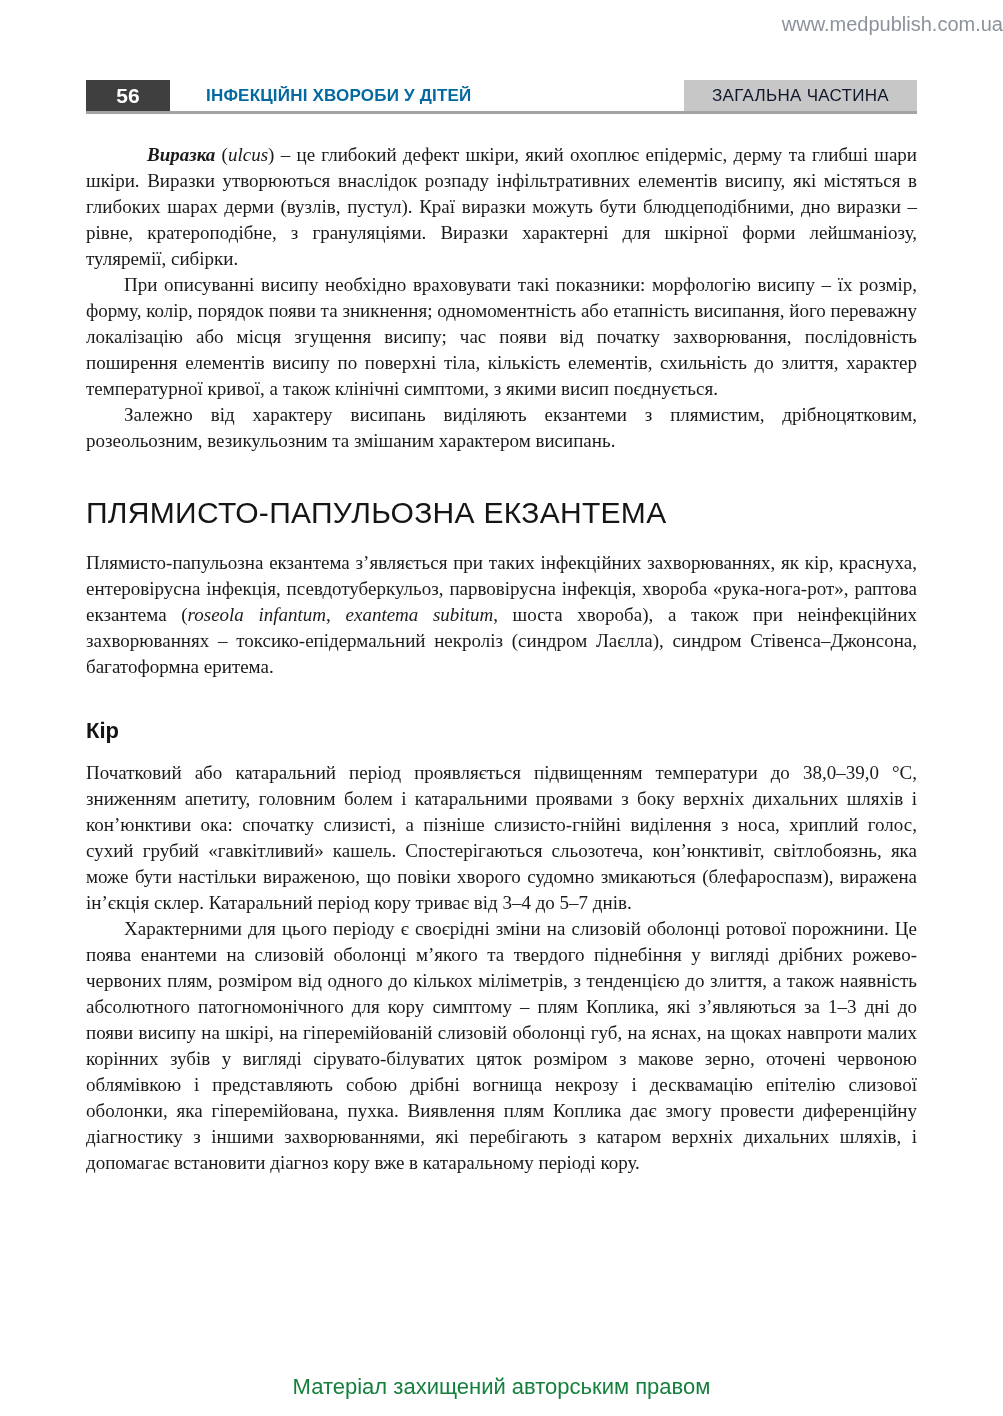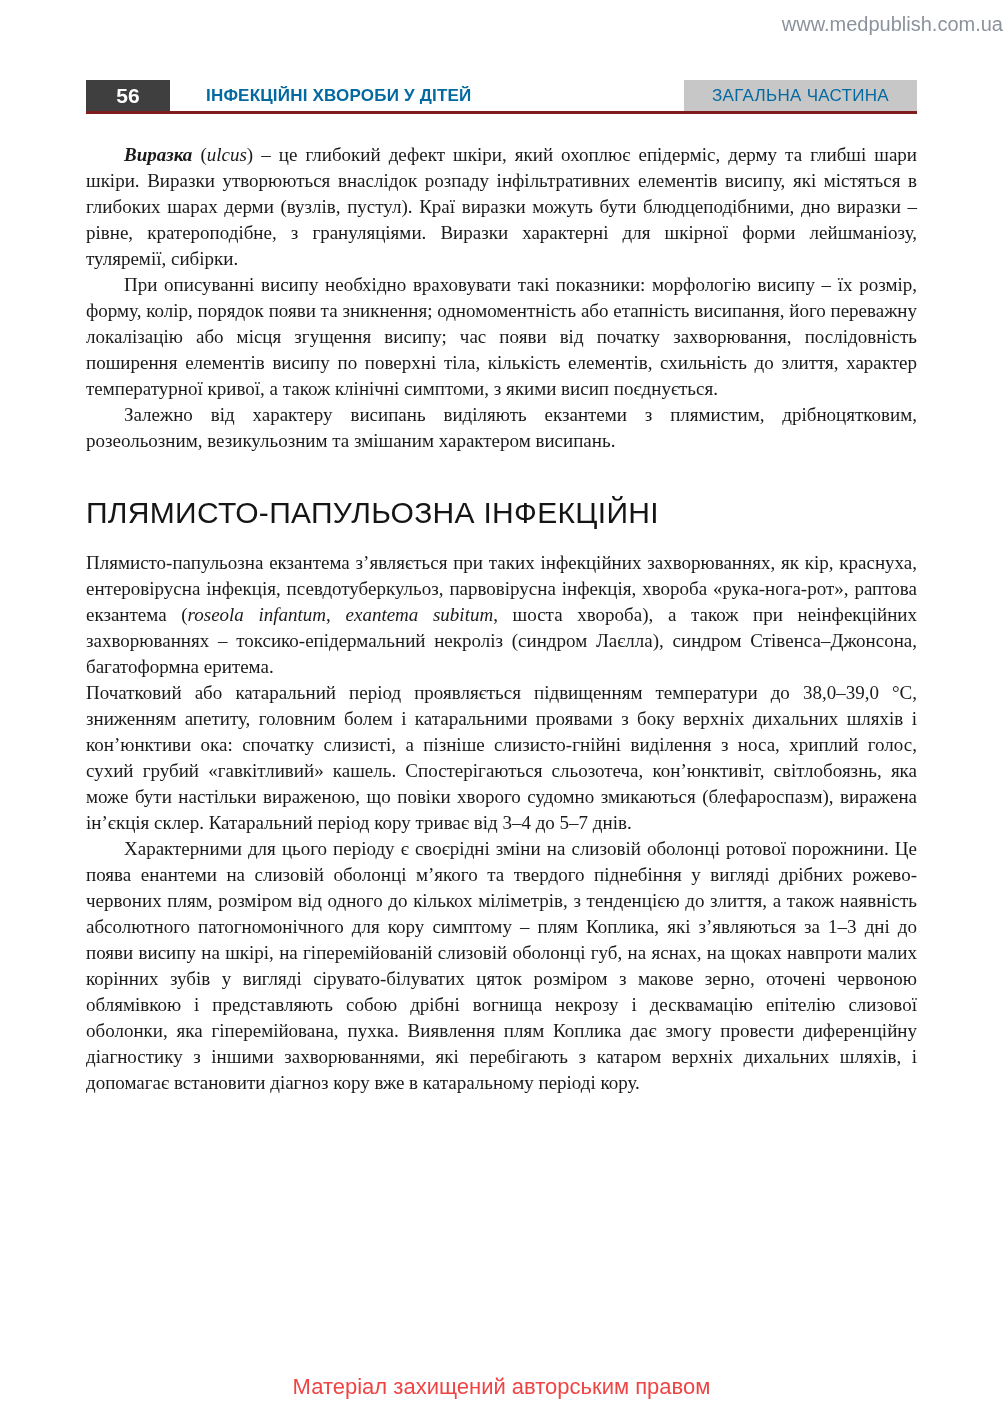--- a/index.html
+++ b/index.html
@@ -19,21 +19,21 @@
     padding-top:13px;
     font-family:"Liberation Sans", sans-serif;
     font-size:20px;
     color:#8c939c;
   }
   .header {
     margin:44px 86px 0 86px;
     display:flex;
     align-items:stretch;
     height:31px;
-    border-bottom:3px solid #7f1d1d;
+    border-bottom:3px solid #a3a3a3;
   }
   .pagenum {
     background:#3f3f3f;
     color:#ffffff;
     font-family:"Liberation Sans", sans-serif;
     font-weight:bold;
     font-size:21px;
     width:84px;
     display:flex;
     align-items:center;
@@ -45,37 +45,37 @@
     font-size:17px;
     color:#0369a1;
     display:flex;
     align-items:center;
     margin-left:36px;
     letter-spacing:0.2px;
   }
   .sectionbox {
     margin-left:auto;
     background:#c7c7c7;
-    color:#0369a1;
+    color:#0f172a;
     font-family:"Liberation Sans", sans-serif;
     font-size:17px;
     display:flex;
     align-items:center;
     padding:0 28px;
     letter-spacing:0.3px;
   }
   .content {
     margin:28px 86px 0 86px;
     text-align:justify;
     font-size:19px;
     line-height:26px;
   }
   .content p { margin:0; }
   .content p.indent { text-indent:38px; }
-  .content .bi { font-weight:bold; font-style:italic; }
+  .content .bi { font-weight:bold; font-style:italic;margin-left:23px; }
   .content .i { font-style:italic; }
   .h1 {
     font-family:"Liberation Sans", sans-serif;
     font-weight:400;
     font-size:30px;
     letter-spacing:0.3px;
     color:#151515;
     margin:46px 0 24px 0;
     text-align:left;
   }
@@ -86,41 +86,42 @@
     color:#151515;
     margin:38px 0 16px 0;
     text-align:left;
   }
   .footer {
     margin-top:auto;
     text-align:center;
     padding:20px 0 16px 0;
     font-family:"Liberation Sans", sans-serif;
     font-size:22px;
-    color:#ef4444;
+    color:#15803d;
   }
 </style>
 </head>
 <body>
 
 <div class="page">
 
   <div class="watermark">www.medpublish.com.ua</div>
 
   <div class="header">
     <div class="pagenum">56</div>
     <div class="booktitle">ІНФЕКЦІЙНІ ХВОРОБИ У ДІТЕЙ</div>
     <div class="sectionbox">ЗАГАЛЬНА ЧАСТИНА</div>
   </div>
 
   <div class="content" id="content">
       <p class="indent"><span class="bi">Виразка</span><span> (</span><span class="i">ulcus</span><span>) – це глибокий дефект шкіри, який охоплює епідерміс, дерму та глибші шари шкіри. Виразки утворюються внаслідок розпаду інфільтративних елементів висипу, які містяться в глибоких шарах дерми (вузлів, пустул). Краї виразки можуть бути блюдцеподібними, дно виразки – рівне, кратероподібне, з грануляціями. Виразки характерні для шкірної форми лейшманіозу, туляремії, сибірки.</span></p>
       <p class="indent"><span>При описуванні висипу необхідно враховувати такі показники: морфологію висипу – їх розмір, форму, колір, порядок появи та зникнення; одномоментність або етапність висипання, його переважну локалізацію або місця згущення висипу; час появи від початку захворювання, послідовність поширення елементів висипу по поверхні тіла, кількість елементів, схильність до злиття, характер температурної кривої, а також клінічні симптоми, з якими висип поєднується.</span></p>
       <p class="indent"><span>Залежно від характеру висипань виділяють екзантеми з плямистим, дрібноцятковим, розеольозним, везикульозним та змішаним характером висипань.</span></p>
-      <div class="h1">ПЛЯМИСТО-ПАПУЛЬОЗНА ІНФЕКЦІЙНІ</div>
+      <div class="h1">ПЛЯМИСТО-ПАПУЛЬОЗНА ЕКЗАНТЕМА</div>
       <p><span>Плямисто-папульозна екзантема з’являється при таких інфекційних захворюваннях, як кір, краснуха, ентеровірусна інфекція, псевдотуберкульоз, парвовірусна інфекція, хвороба «рука-нога-рот», раптова екзантема (</span><span class="i">roseola infantum</span><span>, </span><span class="i">exantema subitum</span><span>, шоста хвороба), а також при неінфекційних захворюваннях – токсико-епідермальний некроліз (синдром Лаєлла), синдром Стівенса–Джонсона, багатоформна еритема.</span></p>
+      <div class="h2">Кір</div>
       <p><span>Початковий або катаральний період проявляється підвищенням температури до 38,0–39,0 °С, зниженням апетиту, головним болем і катаральними проявами з боку верхніх дихальних шляхів і кон’юнктиви ока: спочатку слизисті, а пізніше слизисто-гнійні виділення з носа, хриплий голос, сухий грубий «гавкітливий» кашель. Спостерігаються сльозотеча, кон’юнктивіт, світлобоязнь, яка може бути настільки вираженою, що повіки хворого судомно змикаються (блефароспазм), виражена ін’єкція склер. Катаральний період кору триває від 3–4 до 5–7 днів.</span></p>
       <p class="indent"><span>Характерними для цього періоду є своєрідні зміни на слизовій оболонці ротової порожнини. Це поява енантеми на слизовій оболонці м’якого та твердого піднебіння у вигляді дрібних рожево-червоних плям, розміром від одного до кількох міліметрів, з тенденцією до злиття, а також наявність абсолютного патогномонічного для кору симптому – плям Коплика, які з’являються за 1–3 дні до появи висипу на шкірі, на гіперемійованій слизовій оболонці губ, на яснах, на щоках навпроти малих корінних зубів у вигляді сірувато-білуватих цяток розміром з макове зерно, оточені червоною облямівкою і представляють собою дрібні вогнища некрозу і десквамацію епітелію слизової оболонки, яка гіперемійована, пухка. Виявлення плям Коплика дає змогу провести диференційну діагностику з іншими захворюваннями, які перебігають з катаром верхніх дихальних шляхів, і допомагає встановити діагноз кору вже в катаральному періоді кору.</span></p>
     </div>
 
   <div class="footer">Матеріал захищений авторським правом</div>
 
 </div>
 
 </body></html>

